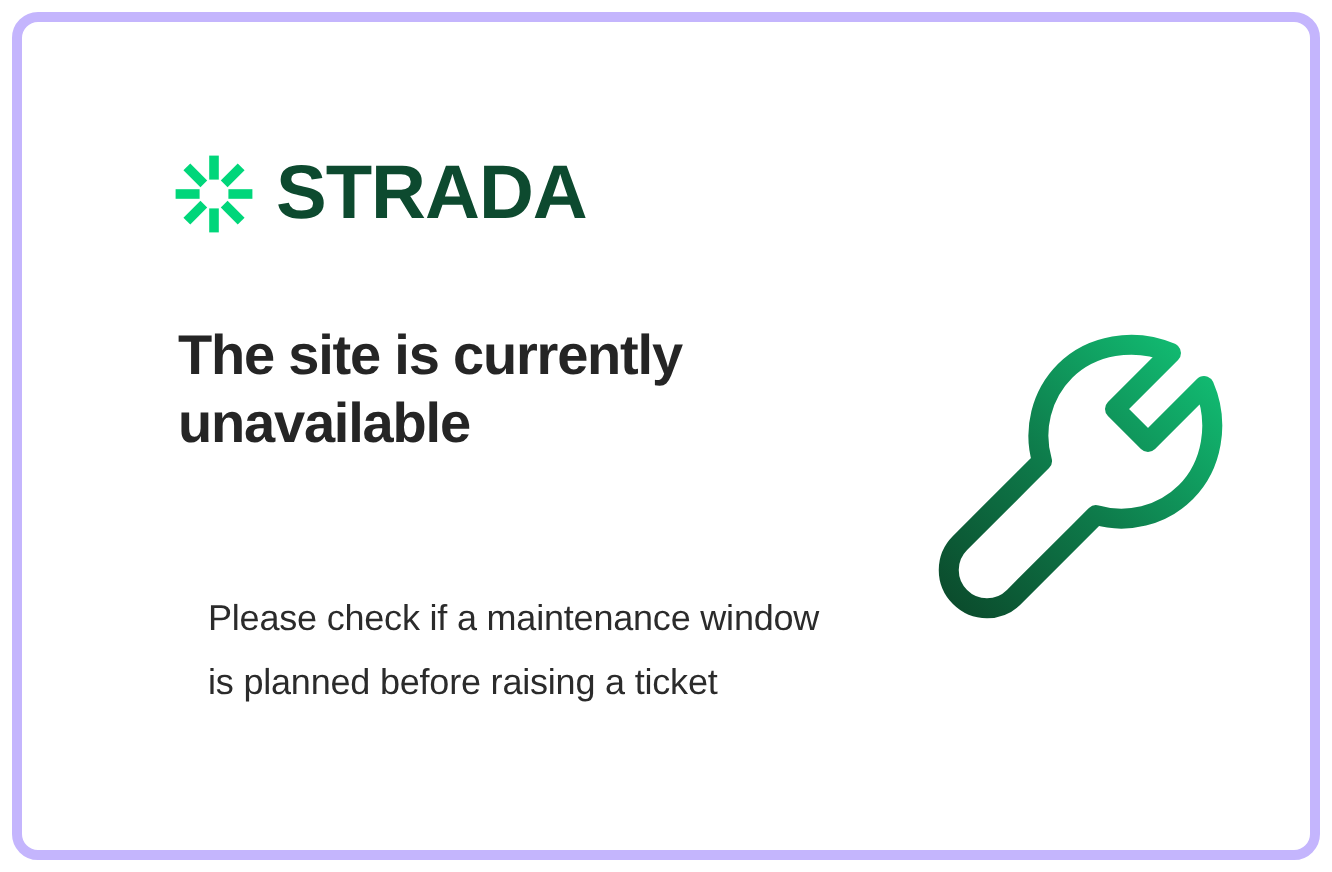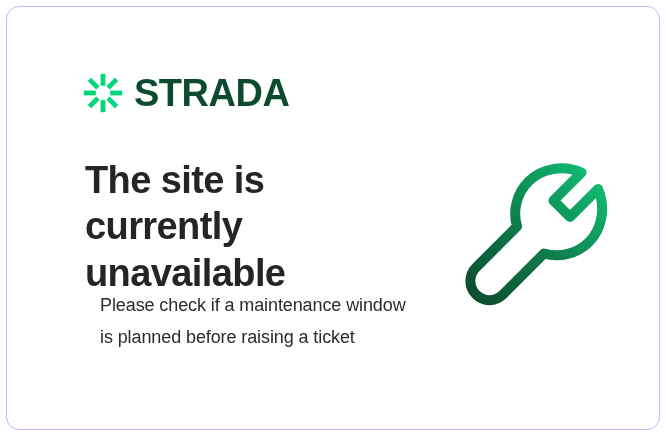--- a/index.html
+++ b/index.html
@@ -24,21 +24,21 @@
 
   
   .card {
     position: absolute;
     left: 6px;
     top: 6px;
     width: 654px;
     height: 424px;
     box-sizing: border-box;
     background: #ffffff;
-    border: 1px solid #c4b5fd;
+    border: 5px solid #c4b5fd;
     border-radius: 13px;
     overflow: hidden;
   }
 
   
   .logo {
     position: absolute;
     left: 76px;
     top: 66px;
     display: flex;
@@ -60,21 +60,21 @@
     white-space: nowrap;
   }
 
   
   .heading {
     position: absolute;
     left: 78px;
     top: 150px;
     width: 340px;
     margin: 0;
-    font-size: 38px;
+    font-size: 28px;
     font-weight: bold;
     line-height: 1.22;
     letter-spacing: -0.6px;
     color: #252525;
   }
 
   
   .body-copy {
     position: absolute;
     left: 79px;

